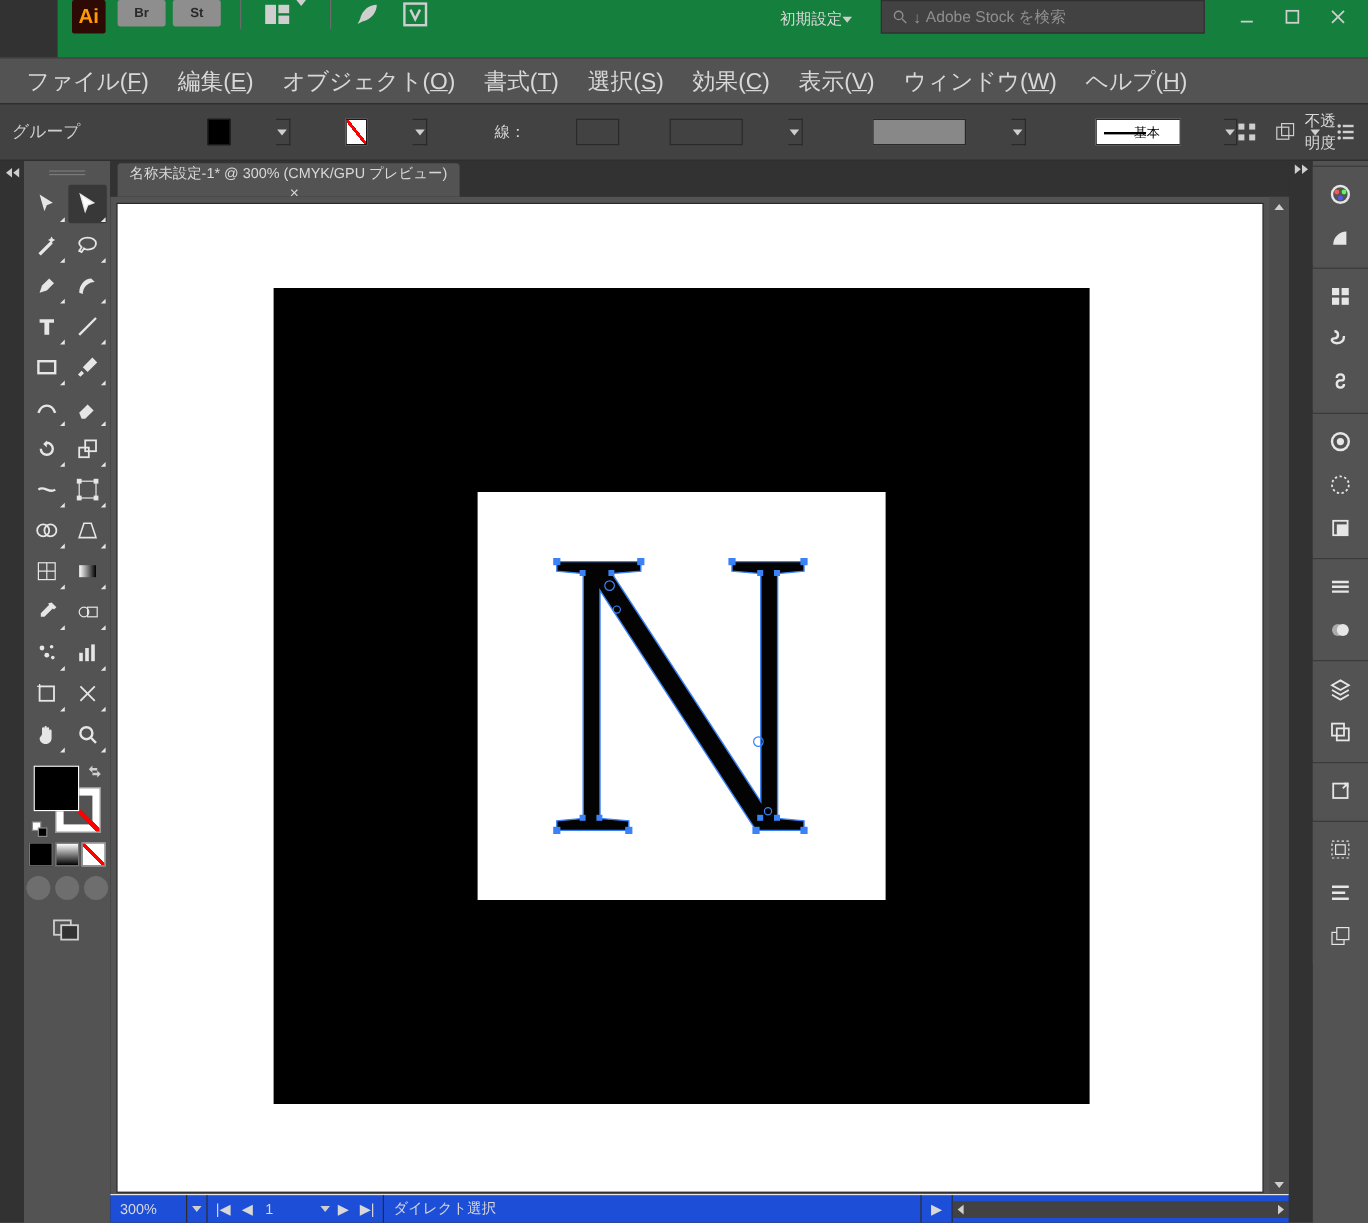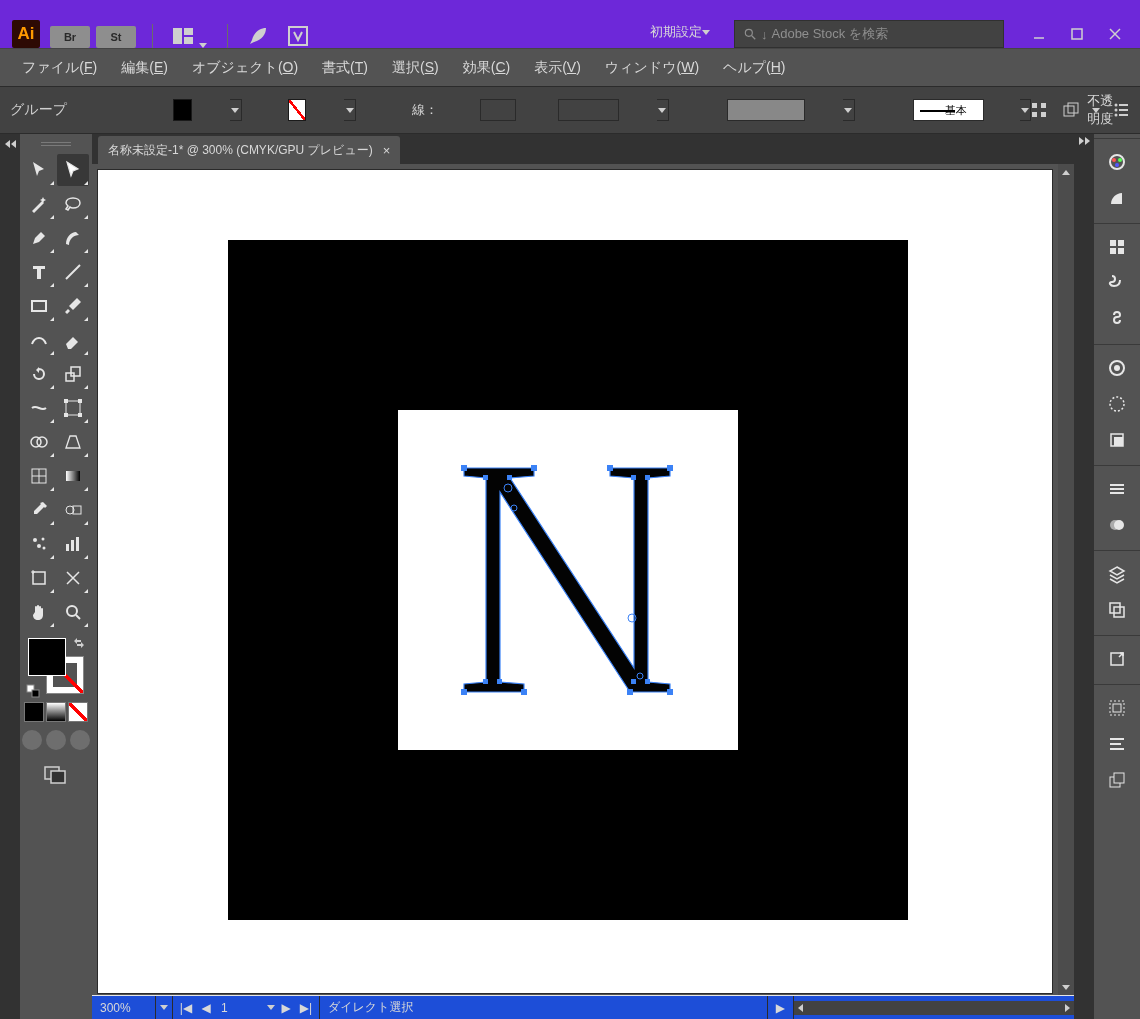--- a/index.html
+++ b/index.html
@@ -8,23 +8,24 @@
     background: #323232;
     font-family: "Yu Gothic UI", "Meiryo", sans-serif;
     color: #d8d8d8;
     font-size: 13px;
     overflow: hidden;
     position: relative;
   }
 
   
   .titlebar {
-    height: 48px; background: #6d28d9;
-    display: flex; align-items: flex-end;
+    height: 48px; background: #15803d;
+    display: flex; align-items: flex-start;
     padding: 0 6px 0 12px;
+    margin-left: 48px;
   }
   .ai-logo {
     width: 28px; height: 28px; background: #2d0a04;
     color: #ff9a00; font-weight: 800; font-size: 17px;
     display: flex; align-items: center; justify-content: center;
     border-radius: 2px; margin-right: 10px;
     font-family: Arial, sans-serif;
   }
   .tb-badge {
     width: 40px; height: 22px; background: #8e8e8e;
@@ -47,21 +48,21 @@
   .search svg{width:14px;height:14px;fill:#8f8f8f;margin-right:4px;}
   .winbtns { display:flex; margin-left:8px; }
   .winbtn { width:38px; height:28px; display:flex;align-items:center;justify-content:center; }
   .winbtn svg{width:12px;height:12px;stroke:#cfcfcf;fill:none;stroke-width:1.5;}
 
   
   .menubar {
     height:38px; background:#535353; display:flex; align-items:center;
     padding:0 10px; border-top:1px solid #454545;
   }
-  .menuitem { padding:6px 12px; font-size:14px; cursor:pointer; }
+  .menuitem { padding:6px 12px; font-size:19px; cursor:pointer; }
   .menuitem u { text-decoration: underline; }
 
   
   .optbar {
     height:48px; background:#424242; display:flex; align-items:center;
     padding:0 10px; border-top:1px solid #2b2b2b; border-bottom:1px solid #2b2b2b;
     position:relative;
     gap:36px;
   }
   .selname { width:180px; font-size:14px; color:#cfcfcf; }
@@ -123,21 +124,21 @@
   .cm-none::after{content:"";position:absolute;inset:0;
     background:linear-gradient(to top right, transparent 44%, #ff0000 44%, #ff0000 56%, transparent 56%);}
   .screenmodes{display:flex;gap:4px;margin-top:8px;}
   .screenmodes div{width:20px;height:20px;border-radius:50%;background:#6e6e6e;}
   .tool-bottom{margin-top:14px;width:28px;height:22px;}
 
   
   .canvaswrap{flex:1;display:flex;flex-direction:column;background:#323232;}
   .tabbar{height:30px;background:#323232;display:flex;align-items:flex-end;padding-left:6px;}
   .tab{height:28px;background:#535353;display:flex;align-items:center;padding:0 10px;
-    font-size:12px;color:#d8d8d8;border-top-left-radius:3px;border-top-right-radius:3px;}
+    font-size:12px;color:#d8d8d8;border-top-left-radius:3px;border-top-right-radius:3px;flex-direction:column;}
   .tab .x{margin-left:10px;font-size:13px;cursor:pointer;}
   .artwrap{flex:1;position:relative;background:#535353;display:flex;}
   .artboard{background:#fff;margin:6px 6px 2px 6px;flex:1;position:relative;box-shadow:0 0 0 1px #2a2a2a;}
   .blackrect{position:absolute;left:130px;top:70px;width:680px;height:680px;background:#000;}
   .whiterect{position:absolute;left:170px;top:170px;width:340px;height:340px;background:#fff;}
   .nglyph{position:absolute;left:56px;top:48px;}
   .vscroll{width:16px;background:#4c4c4c;display:flex;flex-direction:column;}
   .vscroll .sarr{height:16px;display:flex;align-items:center;justify-content:center;}
   .vscroll .strack{flex:1;}
 

